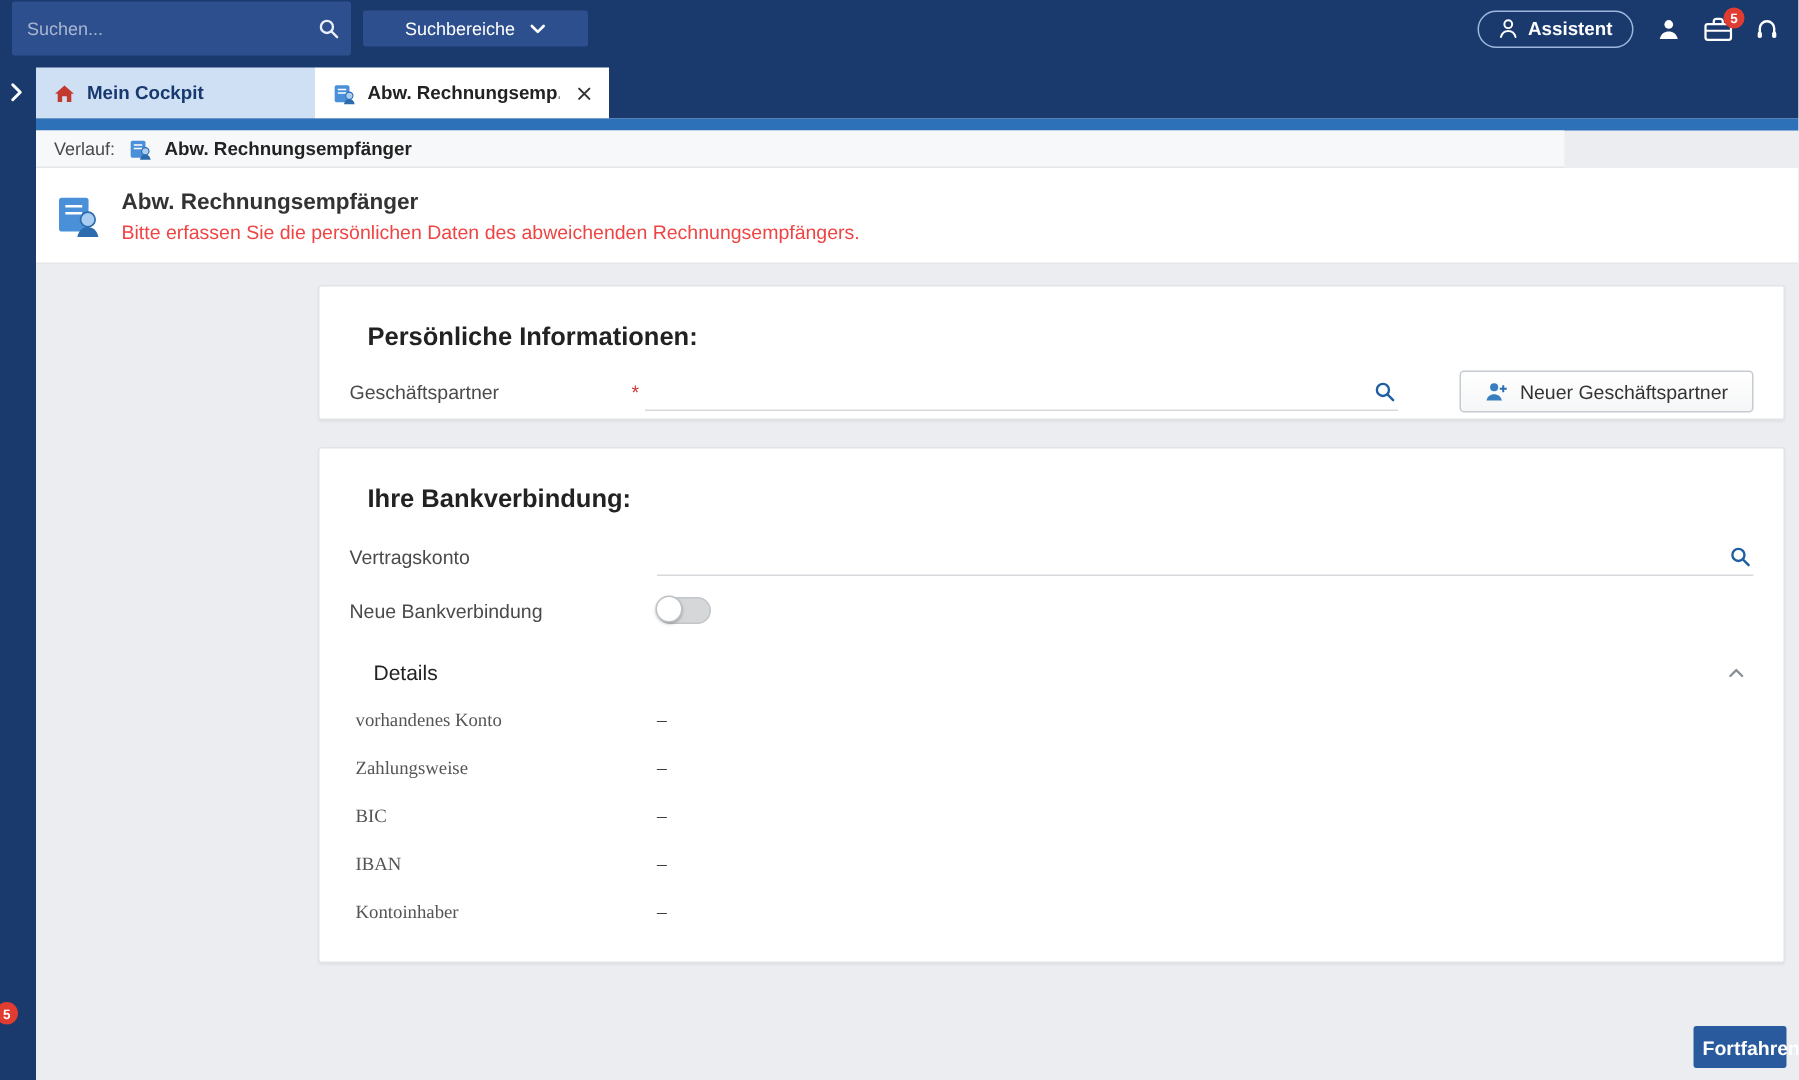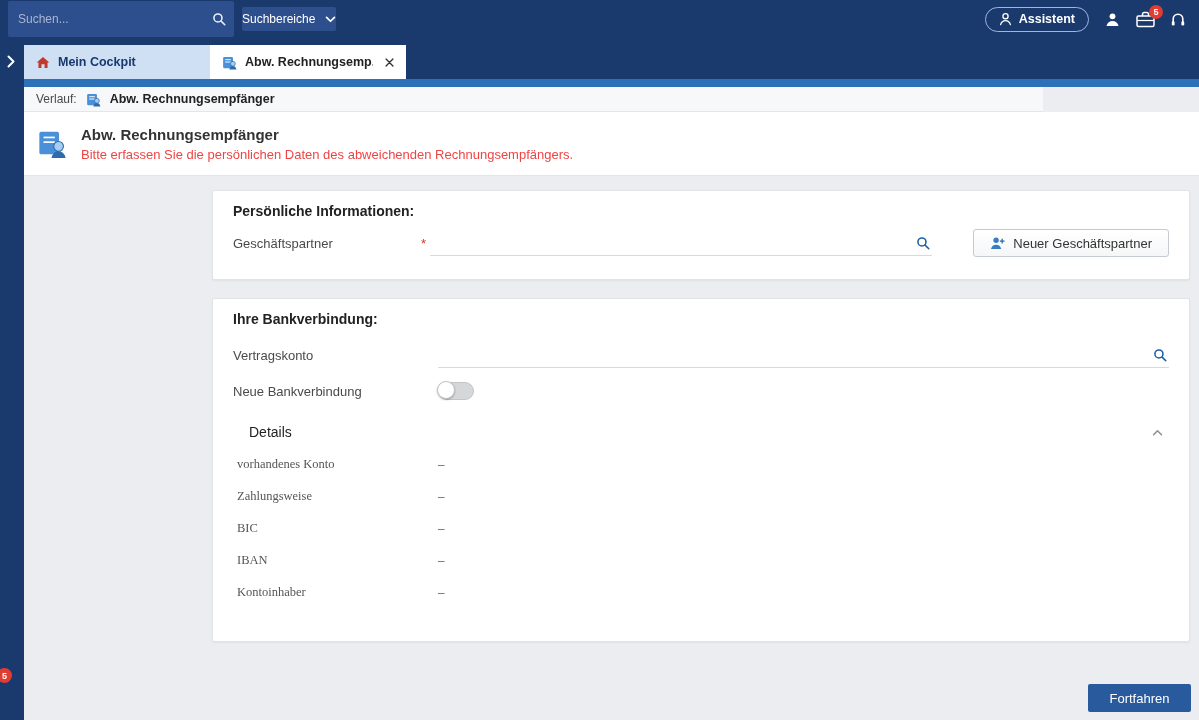--- a/index.html
+++ b/index.html
@@ -4,21 +4,21 @@
 <style>
   html,body{margin:0;padding:0;}
   body{width:1199px;height:720px;position:relative;overflow:hidden;background:#ebedf0;font-family:"Liberation Sans",sans-serif;}
   .icon{display:inline-flex;align-items:center;justify-content:center;line-height:0;flex:none;}
 
   
   .topbar{position:absolute;top:0;left:0;width:1199px;height:38px;background:#1a3a6e;display:flex;align-items:center;z-index:5;}
   .search-box{margin-left:8px;width:226px;height:36px;background:#2e4f8d;border-radius:2px;display:flex;align-items:center;padding:0 8px;gap:6px;box-sizing:border-box;}
   .search-box input{flex:1;min-width:0;background:transparent;border:0;outline:0;color:#e8edf6;font-size:12px;font-family:inherit;}
   .search-box input::placeholder{color:#a9b6d2;}
-  .scope-btn{margin-left:8px;height:24px;padding:0 0;display:flex;align-items:center;gap:10px;background:#2e4f8d;color:#fff;border:0;border-radius:2px;font-size:12px;font-family:inherit;cursor:pointer;}
+  .scope-btn{margin-left:8px;height:24px;padding:0 28px;display:flex;align-items:center;gap:10px;background:#2e4f8d;color:#fff;border:0;border-radius:2px;font-size:12px;font-family:inherit;cursor:pointer;}
   .topbar-right{margin-left:auto;display:flex;align-items:center;gap:16px;padding-right:14px;}
   .assistant-btn{display:flex;align-items:center;gap:7px;height:25px;padding:0 13px;background:transparent;border:1px solid #9db7dd;border-radius:13px;color:#fff;font-size:12.5px;font-weight:700;font-family:inherit;cursor:pointer;}
   .badge-holder{position:relative;}
   .badge{position:absolute;top:-6px;right:-8px;min-width:14px;height:14px;padding:0 3px;background:#e03c31;border-radius:7px;color:#fff;font-size:9px;font-weight:700;display:flex;align-items:center;justify-content:center;box-sizing:border-box;}
 
   
   .left-rail{position:absolute;top:38px;left:0;width:24px;height:682px;background:#1a3a6e;z-index:4;}
   .rail-chev{position:absolute;top:17px;left:7px;cursor:pointer;}
   .rail-badge{position:absolute;top:630px;left:-3px;width:15px;height:15px;background:#e03c31;border-radius:50%;color:#fff;font-size:9px;font-weight:700;display:flex;align-items:center;justify-content:center;}
 
@@ -39,21 +39,21 @@
   
   .pageheader{position:absolute;top:112px;left:24px;width:1175px;height:64px;background:#fff;display:flex;align-items:center;gap:14px;padding-left:13px;box-sizing:border-box;border-bottom:1px solid #e4e6e9;}
   .ptitle{font-size:15px;font-weight:700;color:#333;}
   .psub{font-size:13px;color:#ef4444;margin-top:4px;}
 
   
   .content{position:absolute;top:176px;left:24px;width:1175px;height:544px;background:#ebedf0;}
   .card{position:absolute;left:188px;width:978px;background:#fff;border:1px solid #e1e3e7;border-radius:2px;box-shadow:0 1px 2px rgba(0,0,0,0.05);box-sizing:border-box;padding:12px 20px;}
   .card1{top:14px;height:90px;}
   .card2{top:122px;height:344px;}
-  .card h3{margin:0;font-size:14px;font-weight:700;color:#222;}
+  .card h3{margin:12px;font-size:17px;font-weight:700;color:#222;}
 
   .frow{display:flex;align-items:center;margin-top:15px;}
   .card1 .frow{margin-top:10px;}
   .flabel{width:188px;font-size:13px;color:#4a4a4a;flex:none;}
   .flabel.wide{width:205px;}
   .req{color:#d0342c;font-size:13px;width:9px;flex:none;}
   .ufield{display:flex;align-items:center;border-bottom:1px solid #d7d9dc;height:26px;gap:6px;box-sizing:border-box;}
   .ufield input{flex:1;min-width:0;border:0;outline:0;font-size:13px;font-family:inherit;color:#222;background:transparent;}
   .ufield.gp{width:502px;}
   .ufield.grow{flex:1;}
@@ -65,21 +65,21 @@
   .toggle .knob{position:absolute;left:-2px;top:-2px;width:18px;height:18px;background:#fff;border:1px solid #bfc2c5;border-radius:50%;box-shadow:0 1px 2px rgba(0,0,0,0.25);box-sizing:border-box;}
 
   .details-head{display:flex;align-items:center;margin-top:24px;padding-left:16px;}
   .dtitle{font-size:14px;color:#222;}
   .details-head .icon{margin-left:auto;margin-right:6px;cursor:pointer;}
   .drows{margin-top:8px;}
   .drow{display:flex;align-items:center;height:32px;padding-left:4px;font-family:Liberation Serif, serif;}
   .dlabel{width:201px;font-size:12.5px;color:#555;flex:none;}
   .dvalue{font-size:13px;color:#333;}
 
-  .primary-btn{position:absolute;right:8px;bottom:8px;width:103px;height:28px;background:#2a5a9e;color:#fff;border:0;border-radius:2px;font-size:13px;font-weight:400;font-family:inherit;cursor:pointer;z-index:6;}
+  .primary-btn{position:absolute;right:8px;bottom:8px;width:62px;height:28px;background:#2a5a9e;color:#fff;border:0;border-radius:2px;font-size:13px;font-weight:700;font-family:inherit;cursor:pointer;z-index:6;}
 </style>
 </head>
 <body>
 
 <div>
 
   <header class="topbar">
     <div class="search-box">
       <input type="text" placeholder="Suchen..." style="">
       <span class="icon">

